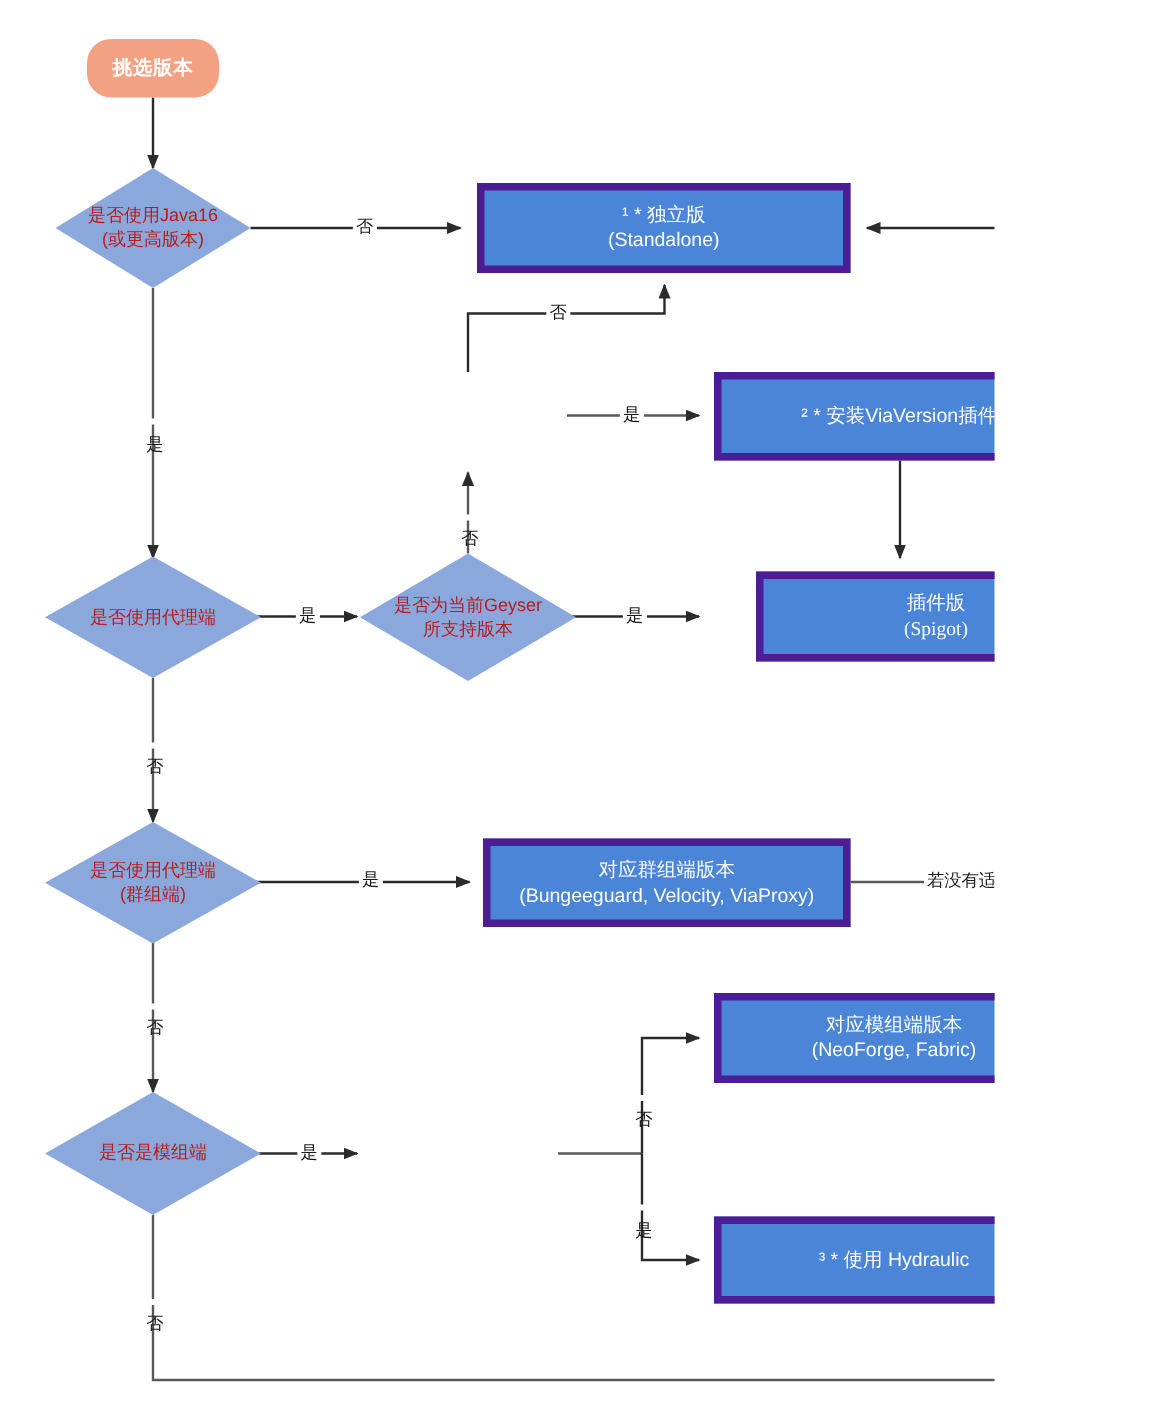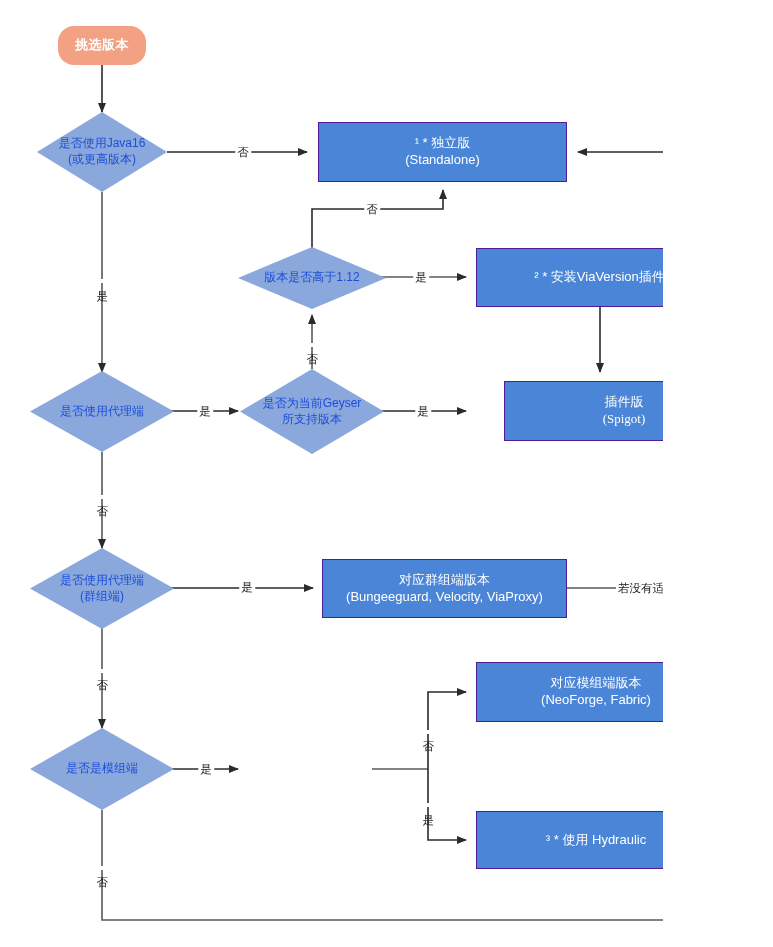--- a/index.html
+++ b/index.html
@@ -38,39 +38,39 @@
   }
   .node.start {
     background: #F2A183;
     border-radius: 16px;
     font-size: 13px;
     font-weight: 700;
     letter-spacing: 0.5px;
   }
   .node.rect {
     background: #4A85D8;
-    border: 1px solid #4c1d95;
+    border: 5px solid #4c1d95;
     font-size: 13px;
   }
   .node.diamond-wrap {
     background: transparent;
     color: #ffffff;
   }
   .diamond-shape {
     position: absolute;
     left: 0;
     top: 0;
     width: 100%;
     height: 100%;
   }
   .diamond-label {
     position: relative;
     z-index: 2;
     font-size: 12px;
-    color: #1d4ed8;
+    color: #b91c1c;
     text-align: center;
     line-height: 1.3;
     white-space: pre-line;
     padding: 0 4px;
   }
   .edge-label {
     position: absolute;
     font-size: 11.5px;
     color: #1a1a1a;
     background: #ffffff;
@@ -151,26 +151,20 @@
     </svg>
     <span class="diamond-label">是否使用Java16
 (或更高版本)</span>
   </div>
 
   <div class="node rect" style="left:318px; top:122px; width:249px; height:60px;">
     <span>¹ * 独立版
 (Standalone)</span>
   </div>
 
-  <div class="node diamond-wrap" style="left:238px; top:247px; width:148px; height:62px;">
-    <svg class="diamond-shape" viewBox="0 0 148 62" preserveAspectRatio="none">
-      <polygon points="74,0 148,31 74,62 0,31" fill="#8AA8DC"></polygon>
-    </svg>
-    <span class="diamond-label">版本是否高于1.12</span>
-  </div>
 
   <div class="node rect" style="left:476px; top:248px; width:247px; height:59px;">
     <span>² * 安装ViaVersion插件</span>
   </div>
 
   <div class="node diamond-wrap" style="left:30px; top:371px; width:144px; height:81px;">
     <svg class="diamond-shape" viewBox="0 0 144 81" preserveAspectRatio="none">
       <polygon points="72,0 144,40.5 72,81 0,40.5" fill="#8AA8DC"></polygon>
     </svg>
     <span class="diamond-label">是否使用代理端</span>

